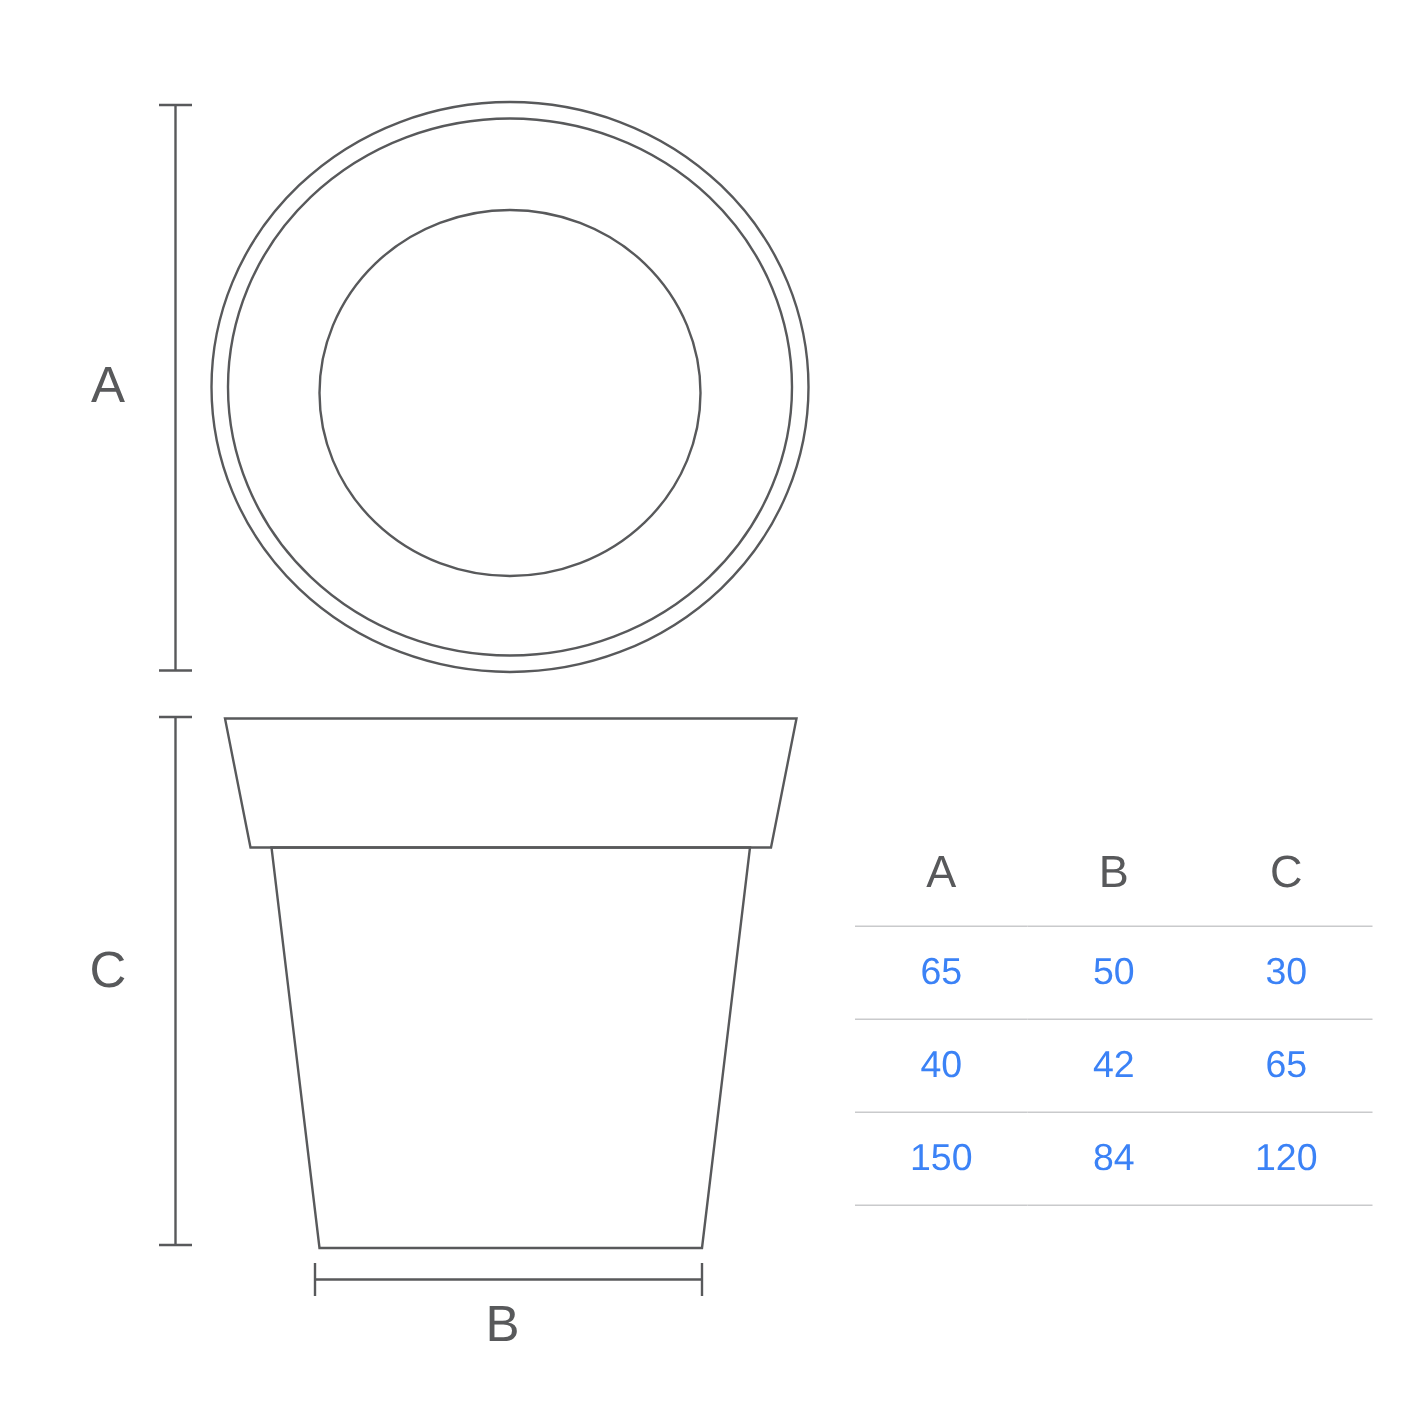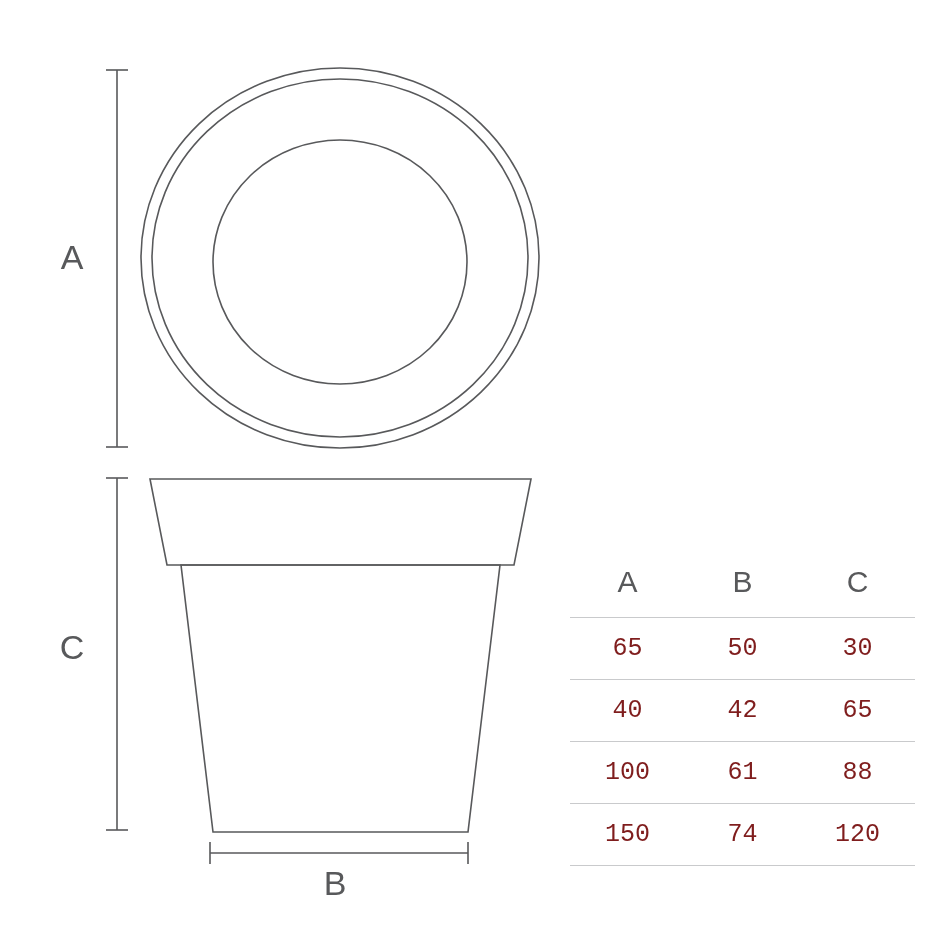--- a/index.html
+++ b/index.html
@@ -52,25 +52,24 @@
     color: #58595b;
     padding: 0 0 18px 0;
     text-align: center;
     border: none;
   }
   #spec-table thead tr {
     border-bottom: 1px solid #c9cacc;
   }
   #spec-table td {
     font-size: 25px;
-    color: #7f1d1d;
+    color: #3b82f6;
     padding: 16px 0 16px 0;
     text-align: center;
     border-bottom: 1px solid #c9cacc;
-    font-family: Liberation Mono, monospace;
   }
   #spec-table th:nth-child(1), #spec-table td:nth-child(1) { width: 33.33%; }
   #spec-table th:nth-child(2), #spec-table td:nth-child(2) { width: 33.33%; }
   #spec-table th:nth-child(3), #spec-table td:nth-child(3) { width: 33.33%; }
 </style>
 </head>
 <body>
 
 <div id="page">
 
@@ -128,25 +127,20 @@
         <td>65</td>
         <td>50</td>
         <td>30</td>
       </tr>
       <tr>
         <td>40</td>
         <td>42</td>
         <td>65</td>
       </tr>
       <tr>
-        <td>100</td>
-        <td>61</td>
-        <td>88</td>
-      </tr>
-      <tr>
         <td>150</td>
-        <td>74</td>
+        <td>84</td>
         <td>120</td>
       </tr>
     </tbody>
   </table>
 
 </div>
 
 </body></html>

